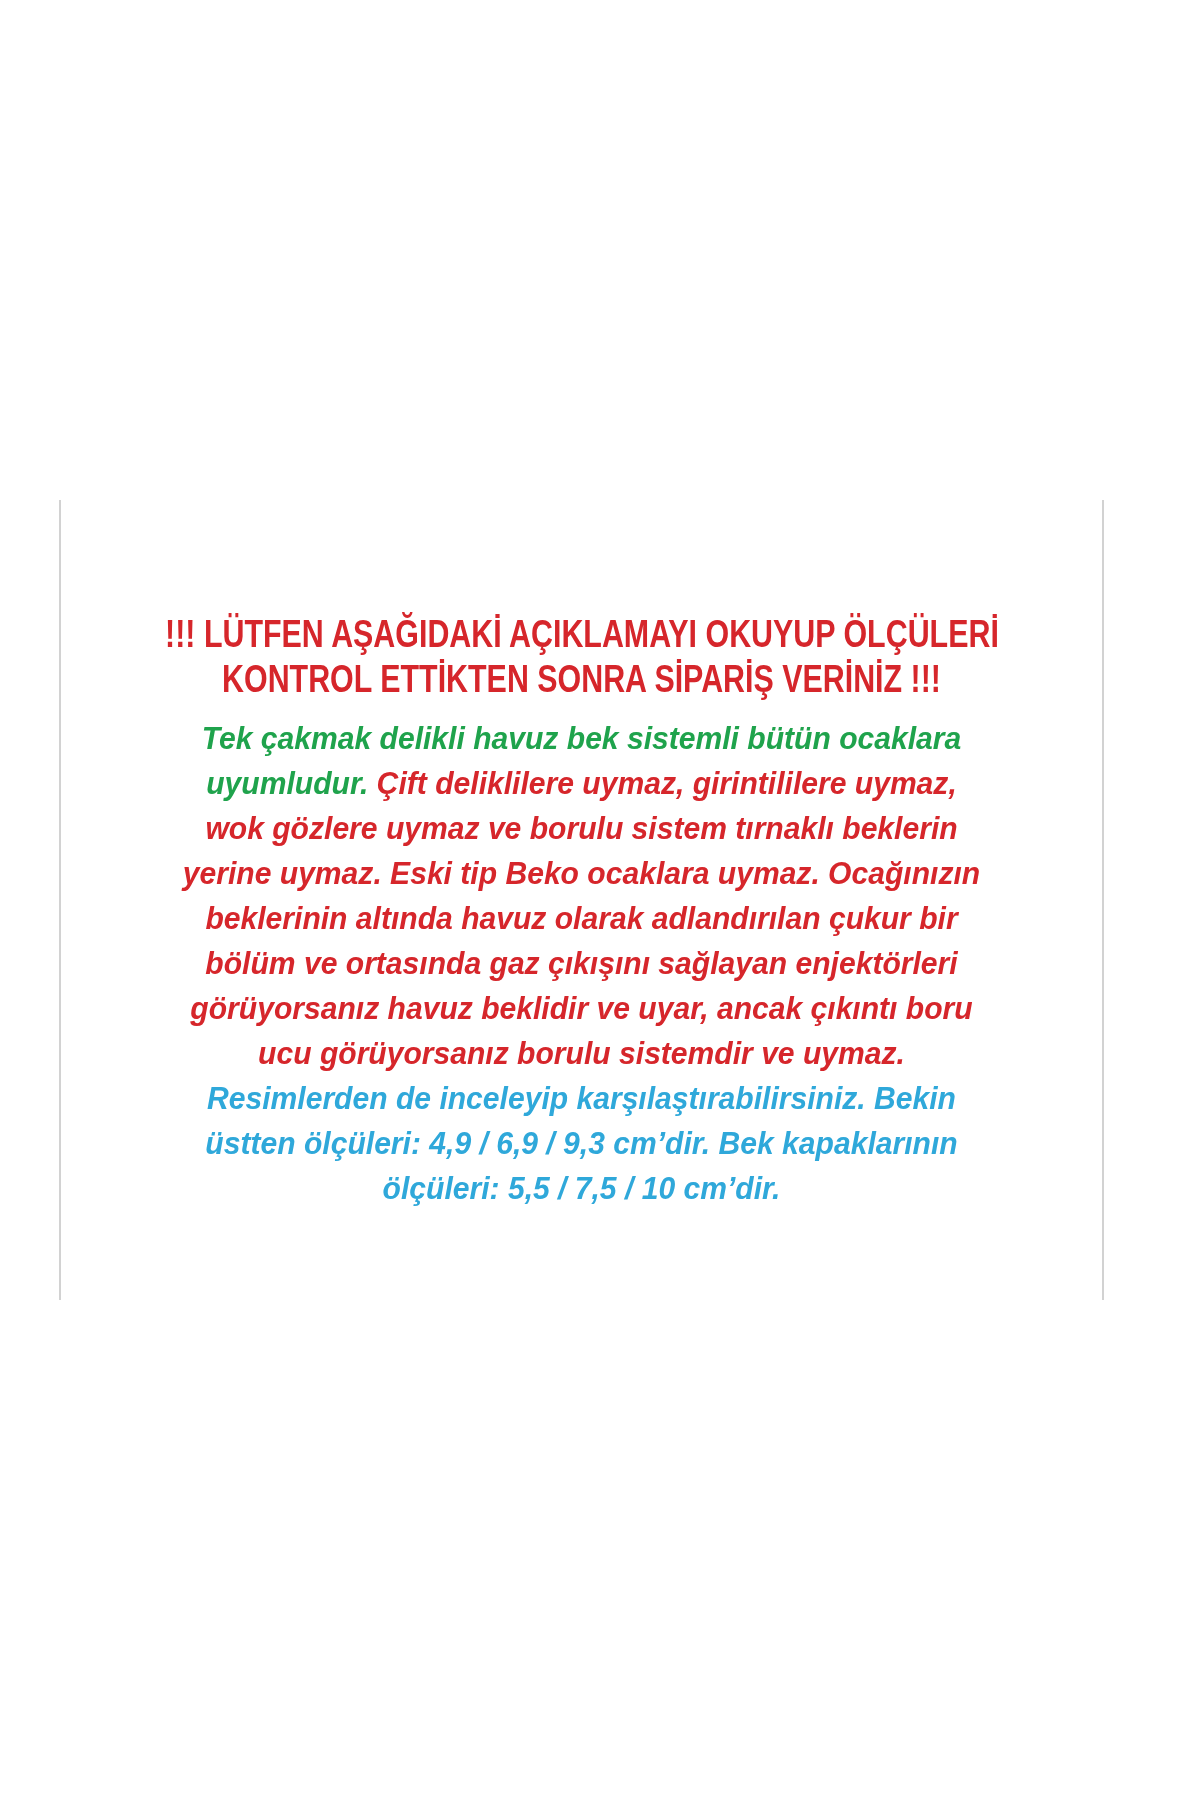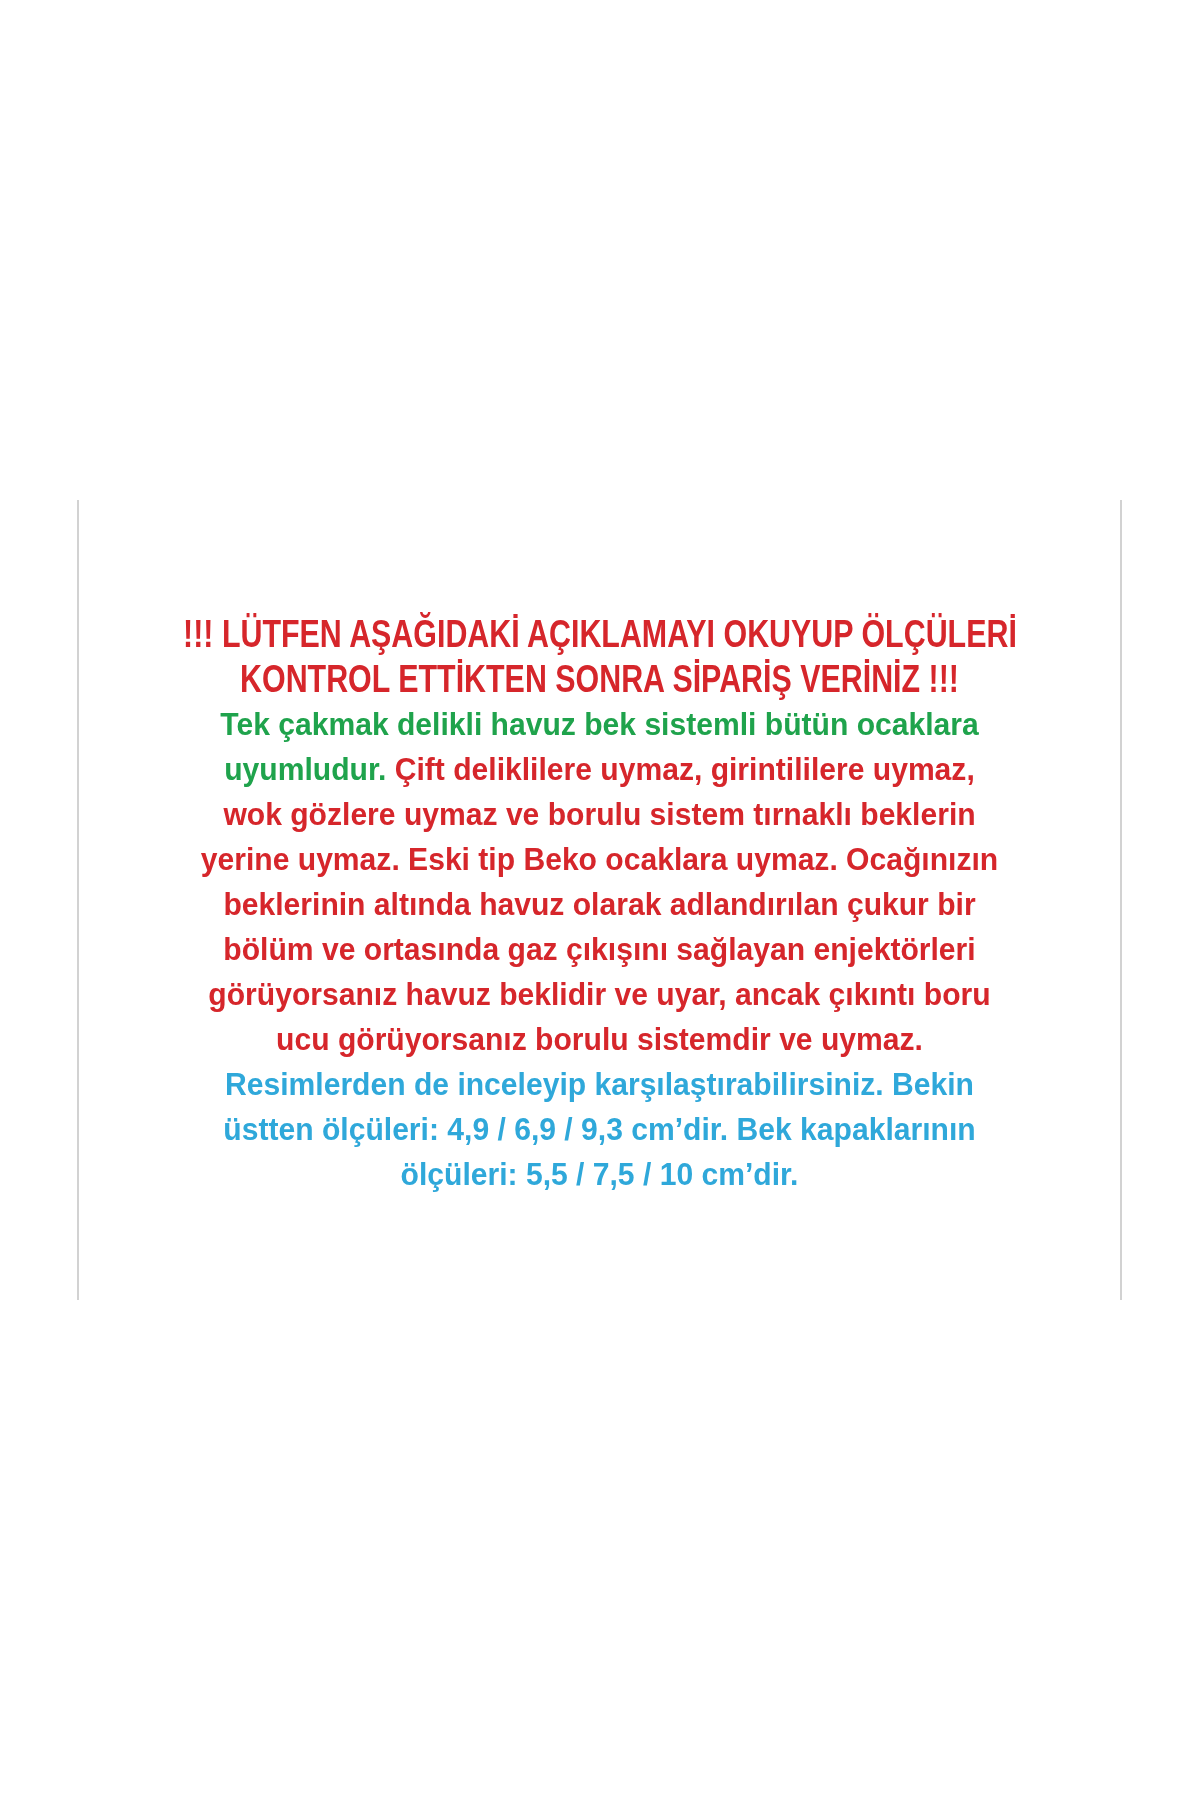--- a/index.html
+++ b/index.html
@@ -9,21 +9,21 @@
   body {
     width: 1200px;
     height: 1800px;
     background: #ffffff;
     position: relative;
     font-family: "Liberation Sans", sans-serif;
     overflow: hidden;
   }
   .panel {
     position: absolute;
-    left: 77px;
+    left: 59px;
     top: 500px;
     width: 1045px;
     height: 800px;
     box-sizing: border-box;
     border-left: 2px solid #d2d2d2;
     border-right: 2px solid #d2d2d2;
     background: #ffffff;
   }
   .notice {
     padding-top: 112px;
@@ -31,20 +31,22 @@
     font-weight: bold;
   }
   .heading-line {
     font-size: 38px;
     line-height: 45px;
     white-space: nowrap;
     transform: scaleX(0.80);
     transform-origin: 50% 50%;
   }
   .notice-body {
+    margin-top: 14px;
+    font-style: italic;
   }
   .body-line {
     font-size: 32px;
     line-height: 45px;
     white-space: nowrap;
     transform: scaleX(0.94);
     transform-origin: 50% 50%;
   }
 </style>
 </head>

